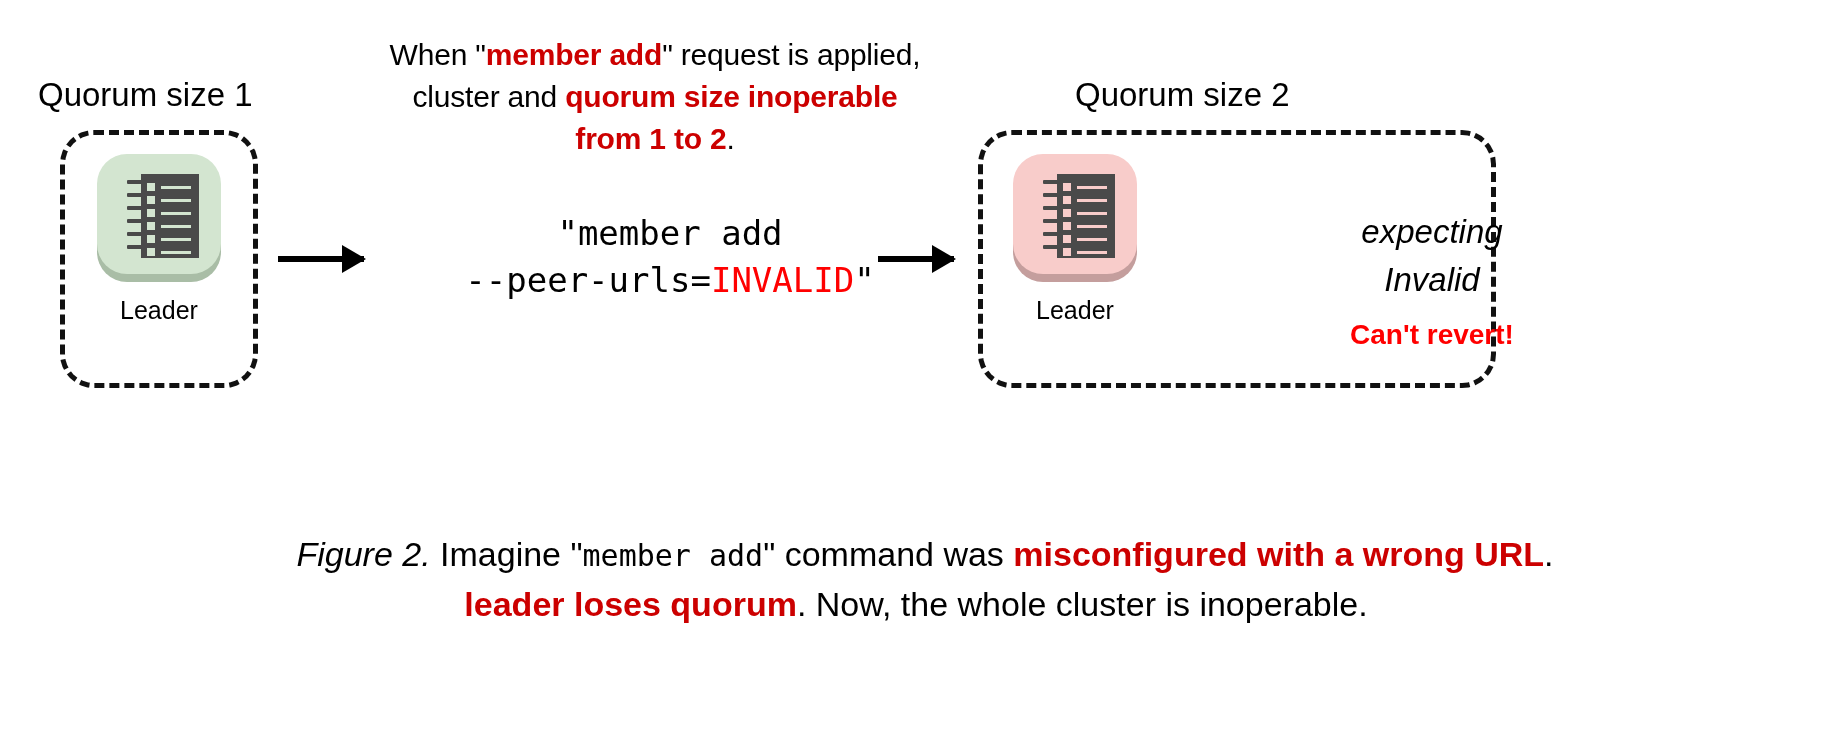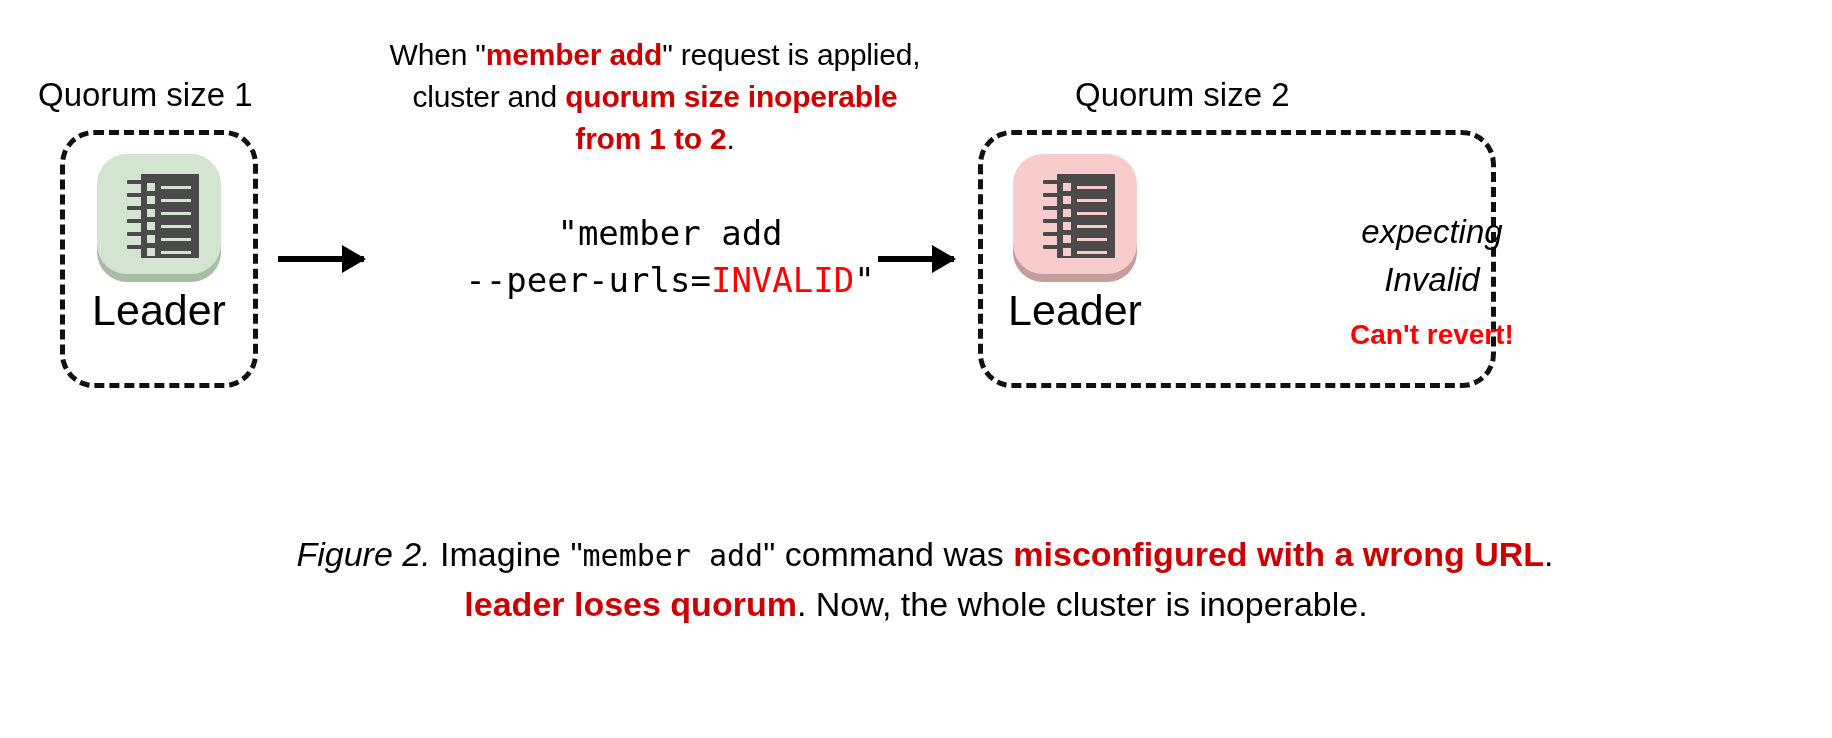--- a/index.html
+++ b/index.html
@@ -133,21 +133,21 @@
     width: 30px;
     height: 3px;
   }
   .tile-green  .ledger-sq,
   .tile-green  .ledger-line { background: #d3e5d0; }
   .tile-pink   .ledger-sq,
   .tile-pink   .ledger-line { background: #f8ccca; }
 
   .node-label {
     margin-top: 8px;
-    font-size: 43px;
+    font-size: 25px;
     line-height: 40px;
     text-align: center;
   }
 
   
   .arrow {
     position: absolute;
     height: 6px;
     background: #000000;
   }

